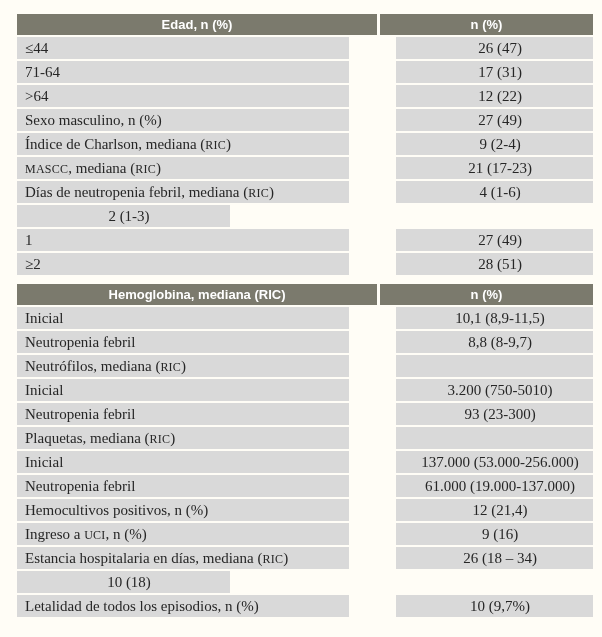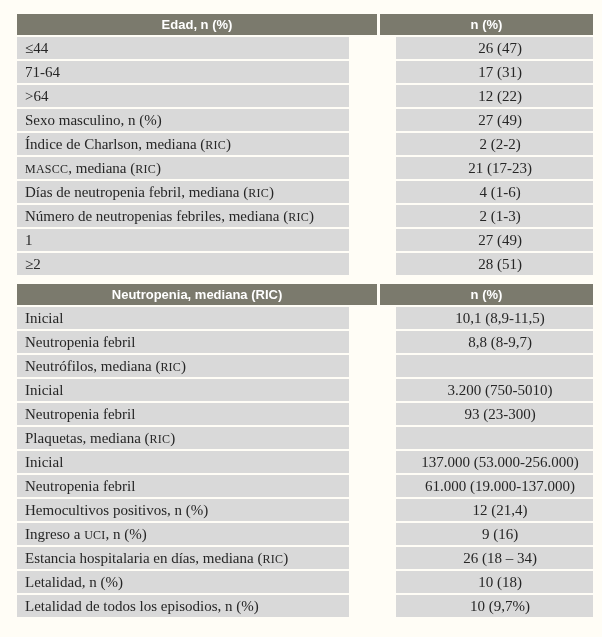--- a/index.html
+++ b/index.html
@@ -57,47 +57,46 @@
     <div class="t-row">
       <div class="cell col1 lbl">&gt;64</div>
       <div class="cell col2">12 (22)</div>
     </div>
     <div class="t-row">
       <div class="cell col1 lbl">Sexo masculino, n (%)</div>
       <div class="cell col2">27 (49)</div>
     </div>
     <div class="t-row">
       <div class="cell col1 lbl">Índice de Charlson, mediana (<span class="sc">RIC</span>)</div>
-      <div class="cell col2">2 (2-2)</div>
+      <div class="cell col2">9 (2-4)</div>
     </div>
     <div class="t-row">
       <div class="cell col1 lbl"><span class="sc">MASCC</span>, mediana (<span class="sc">RIC</span>)</div>
       <div class="cell col2">21 (17-23)</div>
     </div>
     <div class="t-row">
       <div class="cell col1 lbl">Días de neutropenia febril, mediana (<span class="sc">RIC</span>)</div>
       <div class="cell col2">4 (1-6)</div>
     </div>
     <div class="t-row">
-      <div class="cell col1 lbl">Número de neutropenias febriles, mediana (<span class="sc">RIC</span>)</div>
       <div class="cell col2">2 (1-3)</div>
     </div>
     <div class="t-row">
       <div class="cell col1 lbl">1</div>
       <div class="cell col2">27 (49)</div>
     </div>
     <div class="t-row">
       <div class="cell col1 lbl">≥2</div>
       <div class="cell col2">28 (51)</div>
     </div>
   </div>
 
   <div class="data-table">
     <div class="t-header">
-      <div class="h-cell col1">Neutropenia, mediana (RIC)</div>
+      <div class="h-cell col1">Hemoglobina, mediana (RIC)</div>
       <div class="h-cell col2">n (%)</div>
     </div>
     <div class="t-row">
       <div class="cell col1 lbl">Inicial</div>
       <div class="cell col2">10,1 (8,9-11,5)</div>
     </div>
     <div class="t-row">
       <div class="cell col1 lbl">Neutropenia febril</div>
       <div class="cell col2">8,8 (8-9,7)</div>
     </div>
@@ -131,21 +130,20 @@
     </div>
     <div class="t-row">
       <div class="cell col1 lbl">Ingreso a <span class="sc">UCI</span>, n (%)</div>
       <div class="cell col2">9 (16)</div>
     </div>
     <div class="t-row">
       <div class="cell col1 lbl">Estancia hospitalaria en días, mediana (<span class="sc">RIC</span>)</div>
       <div class="cell col2">26 (18 – 34)</div>
     </div>
     <div class="t-row">
-      <div class="cell col1 lbl">Letalidad, n (%)</div>
       <div class="cell col2">10 (18)</div>
     </div>
     <div class="t-row">
       <div class="cell col1 lbl">Letalidad de todos los episodios, n (%)</div>
       <div class="cell col2">10 (9,7%)</div>
     </div>
   </div>
 
 </div>
 

